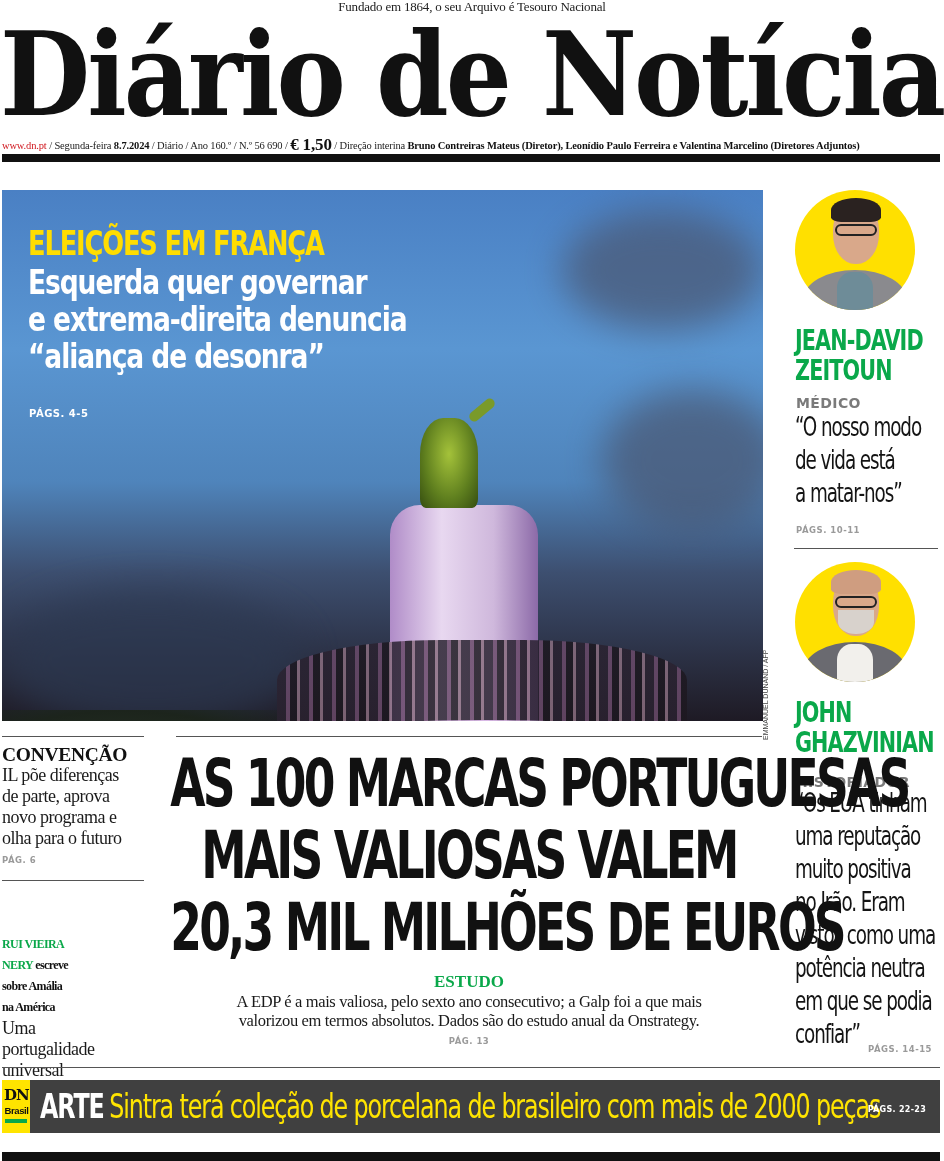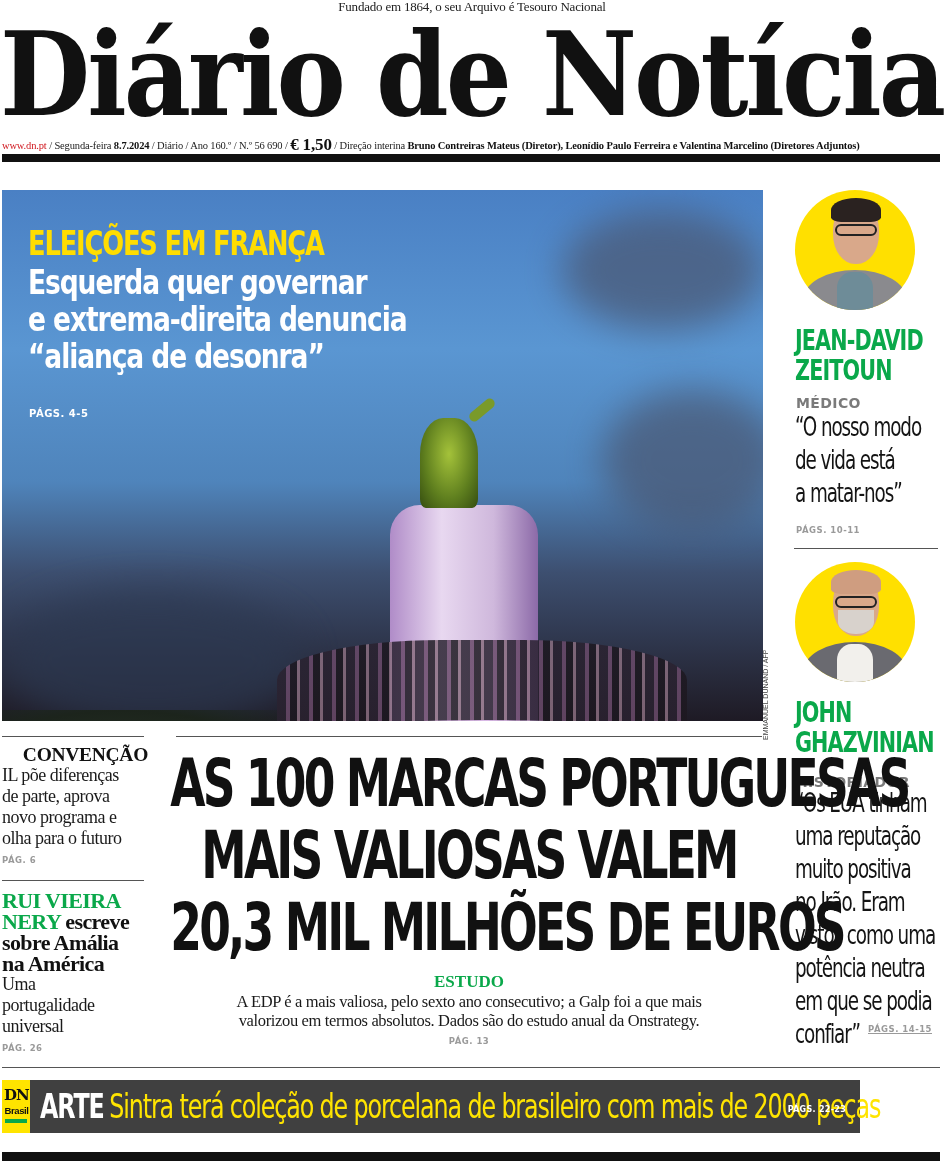--- a/index.html
+++ b/index.html
@@ -110,24 +110,24 @@
   }
   .person-quote span { display: block; white-space: nowrap; }
   .pages-grey {
     font-family: "DejaVu Sans", sans-serif; font-weight: 700; font-size: 8.5px;
     color: #9a9a9a; letter-spacing: .5px; white-space: nowrap;
   }
   .hr { position: absolute; height: 1px; background: #555; }
 
   
   .left-col { position: absolute; left: 2px; top: 735px; width: 146px; }
-  .ls-kicker { font-family: "Liberation Serif", serif; font-weight: 700; font-size: 19.5px; line-height: 21px; color: #111; letter-spacing: -.3px; text-align: right; }
+  .ls-kicker { font-family: "Liberation Serif", serif; font-weight: 700; font-size: 19.5px; line-height: 21px; color: #111; letter-spacing: -.3px; }
   .ls-body { font-family: "Liberation Serif", serif; font-size: 18px; line-height: 21px; color: #1a1a1a; letter-spacing: -.5px; }
   .ls-body span, .ls-kicker2 span { display: block; white-space: nowrap; }
-  .ls-kicker2 { font-family: "Liberation Serif", serif; font-weight: 700; font-size: 22px; line-height: 21px; color: #111; letter-spacing: -.6px; }
+  .ls-kicker2 { font-family: "Liberation Serif", serif; font-weight: 700; font-size: 12px; line-height: 21px; color: #111; letter-spacing: -.6px; margin-top: 44px; }
   .ls-kicker2 .green { color: #0aa84a; display: inline; }
 
   
   .main-story { position: absolute; left: 176px; top: 735px; width: 586px; }
   .main-head {
     text-align: center; font-family: "DejaVu Sans", sans-serif; font-weight: 700;
     font-size: 66px; line-height: 72px; color: #111; letter-spacing: -4px;
     transform: scaleX(0.69); transform-origin: center; margin-left: -140px; margin-right: -140px;
   }
   .main-head span { display: block; white-space: nowrap; }
@@ -135,21 +135,21 @@
     text-align: center; font-family: "Liberation Serif", serif; font-weight: 700;
     font-size: 17px; line-height: 20px; color: #0aa84a; margin-top: 8px;
   }
   .main-body {
     text-align: center; font-family: "Liberation Serif", serif; font-size: 16.5px;
     line-height: 19px; color: #1a1a1a; letter-spacing: -.35px;
   }
   .main-body span { display: block; white-space: nowrap; }
 
   
-  .banner-bar { position: absolute; left: 2px; top: 1080px; width: 858px; height: 53px; display: flex; justify-content: flex-end; }
+  .banner-bar { position: absolute; left: 2px; top: 1080px; width: 938px; height: 53px; display: flex; justify-content: flex-end; }
   .dn-badge { width: 28px; height: 53px; background: #ffe400; position: relative; }
   .dn-badge .dn { position: absolute; left: 2px; top: 7px; width: 24px; font-family: "DejaVu Serif", serif; font-weight: 900; font-size: 15px; line-height: 16px; color: #111; text-align: center; letter-spacing: -1px; }
   .dn-badge .brasil { position: absolute; left: 1px; top: 25px; width: 27px; font-family: "Liberation Sans", sans-serif; font-weight: 700; font-size: 9.5px; line-height: 11px; color: #111; text-align: center; letter-spacing: -.4px; }
   .dn-badge .stripe { position: absolute; left: 3px; top: 39px; width: 22px; height: 4px; background: #0aa84a; }
   .banner-green { flex: 1; height: 53px; background: #404040; position: relative; margin-left: 0; }
   .banner-text {
     position: absolute; left: 10px; top: 5px; font-family: "DejaVu Sans", sans-serif; font-weight: 700;
     font-size: 34px; line-height: 42px; letter-spacing: -1.6px; white-space: nowrap;
     transform: scaleX(0.7); transform-origin: left;
   }
@@ -246,21 +246,21 @@
   <div class="person-quote" style="top:224px;">
     <span>“Os EUA tinham</span>
     <span>uma reputação</span>
     <span>muito positiva</span>
     <span>no Irão. Eram</span>
     <span>vistos como uma</span>
     <span>potência neutra</span>
     <span>em que se podia</span>
     <span>confiar”</span>
   </div>
-  <div class="pages-grey" style="position:absolute;left:78px;top:462px;text-decoration:underline;">PÁGS. 14-15</div>
+  <div class="pages-grey" style="position:absolute;left:78px;top:482px;">PÁGS. 14-15</div>
 </div>
 
 <div class="hr" style="left:2px;top:736px;width:142px;"></div>
 <div class="left-col" style="top:744px;">
   <div class="ls-kicker">CONVENÇÃO</div>
   <div class="ls-body">
     <span>IL põe diferenças</span>
     <span>de parte, aprova</span>
     <span>novo programa e</span>
     <span>olha para o futuro</span>

